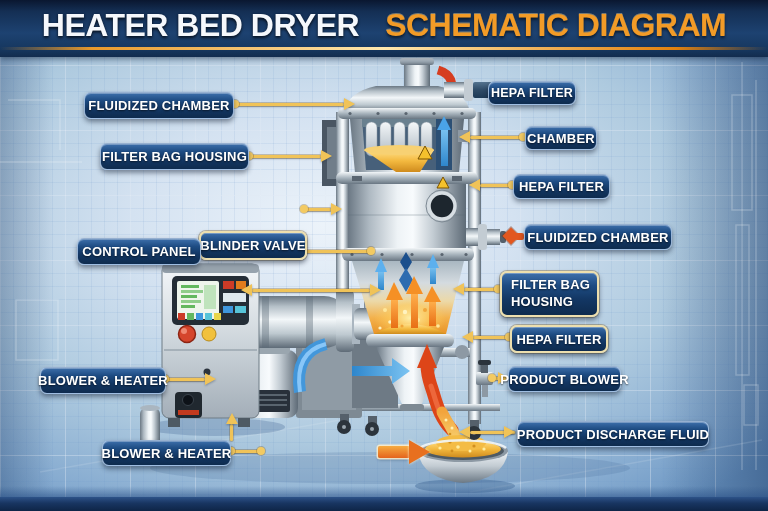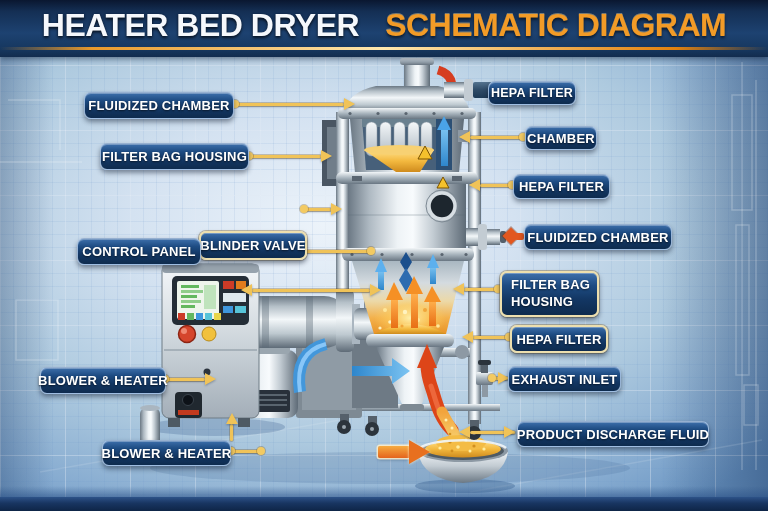--- a/index.html
+++ b/index.html
@@ -479,21 +479,21 @@
   <div class="lbl cream" style="left:199px;top:196px;width:104px;height:25px;margin-top:35px;">BLINDER VALVE</div>
   <div class="lbl" style="left:77px;top:238px;width:122px;height:25px;">CONTROL PANEL</div>
   <div class="lbl" style="left:40px;top:367px;width:124px;height:25px;">BLOWER &amp; HEATER</div>
   <div class="lbl" style="left:102px;top:440px;width:127px;height:24px;">BLOWER &amp; HEATER</div>
   <div class="lbl" style="left:488px;top:81px;width:86px;height:22px;font-size:12.5px;">HEPA FILTER</div>
   <div class="lbl" style="left:525px;top:126px;width:70px;height:22px;">CHAMBER</div>
   <div class="lbl" style="left:513px;top:174px;width:95px;height:23px;">HEPA FILTER</div>
   <div class="lbl" style="left:524px;top:224px;width:146px;height:24px;">FLUIDIZED CHAMBER</div>
   <div class="lbl cream wrap" style="left:500px;top:271px;width:86px;height:42px;">FILTER BAG HOUSING</div>
   <div class="lbl cream" style="left:510px;top:325px;width:94px;height:24px;">HEPA FILTER</div>
-  <div class="lbl" style="left:508px;top:366px;width:111px;height:24px;">EXHAUST INLET</div>
+  <div class="lbl" style="left:508px;top:366px;width:111px;height:24px;">PRODUCT BLOWER</div>
   <div class="lbl" style="left:517px;top:421px;width:190px;height:24px;">PRODUCT DISCHARGE FLUID</div>
 
   <div class="header">
     <div class="title">
       <span class="t1">HEATER BED DRYER</span><span class="t2">SCHEMATIC DIAGRAM</span>
     </div>
   </div>
   <div class="title-rule"></div>
   <div class="floor-strip"></div>
   <div class="footer"></div>

